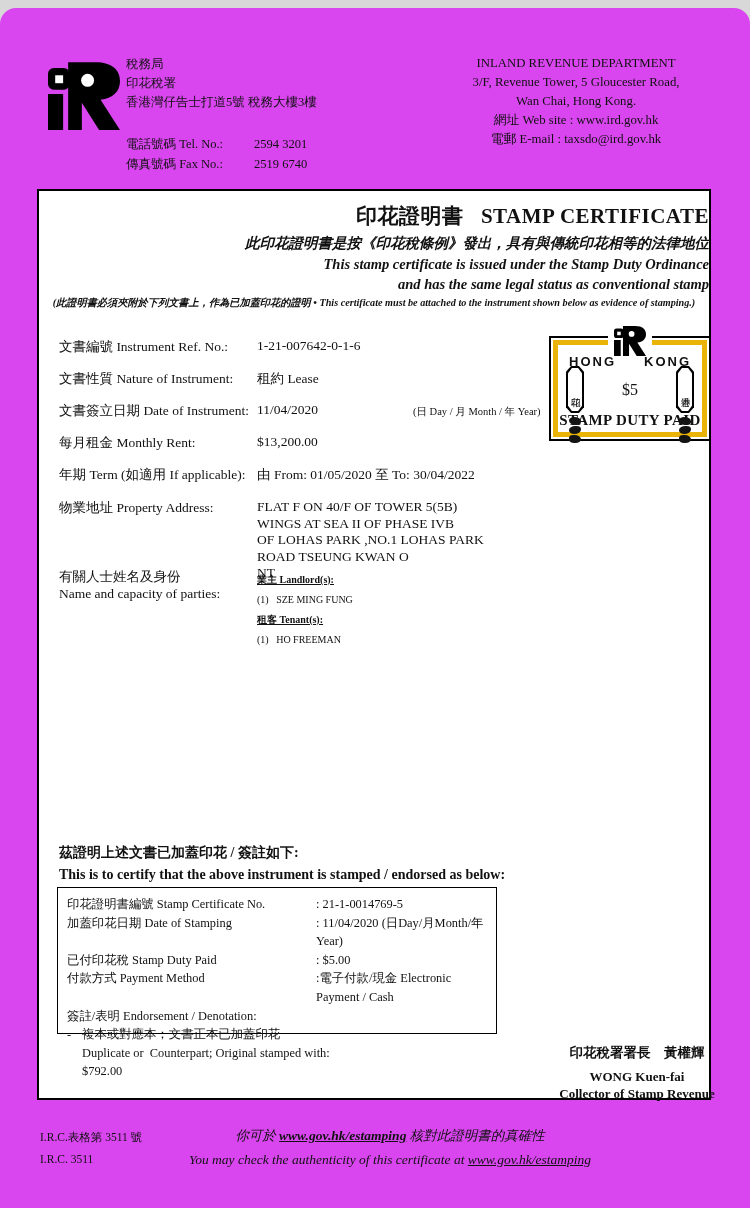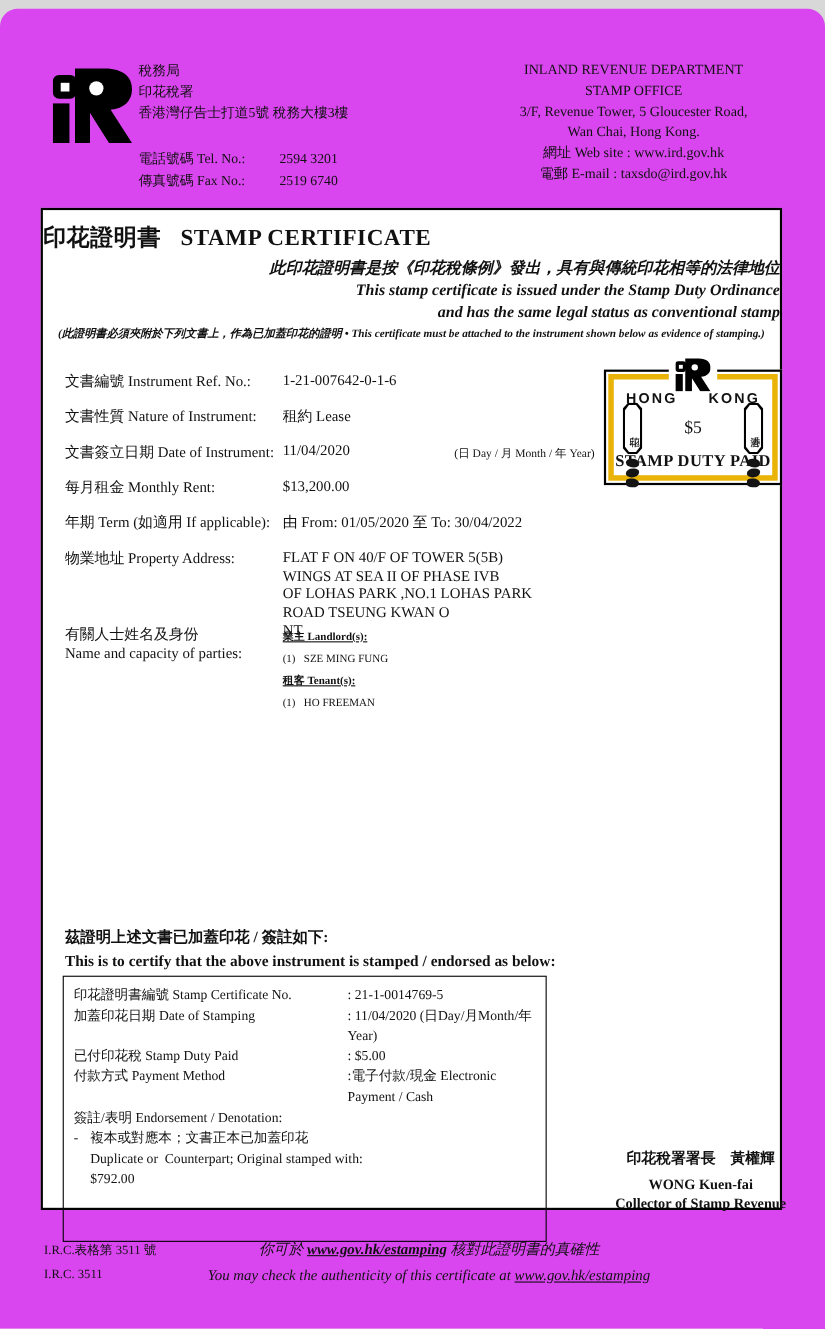--- a/index.html
+++ b/index.html
@@ -14,21 +14,21 @@
   .hdr-contact { position:absolute; left:126px; top:126px; font-size:12.5px; line-height:20px; }
   .hdr-contact .lab { display:inline-block; width:128px; }
   .hdr-right { position:absolute; left:438px; top:46px; width:276px; text-align:center;
                font-size:12.8px; line-height:19px; }
   .hdr-right .linkline { margin-top:0px; }
   a.doclink { color:#111; text-decoration:none; }
 
   
   .cert { position:absolute; left:37px; top:181px; width:674px; height:911px;
           border:2px solid #000; background:#fff; }
-  .cert-title { position:absolute; top:11px; left:0; width:100%; text-align:left;
+  .cert-title { position:absolute; top:11px; left:0; width:100%; text-align:right;
                 font-size:21px; font-weight:bold; letter-spacing:.5px; }
   .cert-sub { position:absolute; left:0; width:100%; text-align:right;
               font-weight:bold; font-style:italic; font-size:14.5px; }
   .cert-note { position:absolute; top:105px; left:0; width:100%; text-align:center;
                font-weight:bold; font-style:italic; font-size:10.2px; white-space:nowrap; }
 
   .f-label { position:absolute; left:20px; font-size:13.5px; }
   .f-value { position:absolute; left:218px; font-size:13.5px; }
   .f-annot { position:absolute; left:374px; font-size:10.5px; }
   .addr-lines div { line-height:16.5px; }
@@ -58,21 +58,21 @@
   .cart-left { left:8px; } .cart-right { right:8px; }
   .seal { position:absolute; top:72px; width:12px; display:flex; flex-direction:column; gap:1px; }
   .seal-left { left:11px; } .seal-right { right:11px; }
   .seal i { display:block; height:8px; background:#141414; }
   .seal i:nth-child(1){ border-radius:45% 55% 40% 60%; }
   .seal i:nth-child(2){ border-radius:55% 40% 60% 45%; }
   .seal i:nth-child(3){ border-radius:40% 60% 50% 45%; }
 
   
   .certify { position:absolute; left:20px; top:651px; font-size:14px; font-weight:bold; line-height:21.5px; }
-  .endorse { position:absolute; left:18px; top:696px; width:440px; height:242px;
+  .endorse { position:absolute; left:18px; top:696px; width:440px; height:147px;
              border:1.5px solid #000; padding:7px 9px; font-size:12.4px; line-height:18.6px; }
   .e-row { display:flex; }
   .e-label { width:249px; flex:none; }
   .e-value { flex:1; }
   .den { display:flex; }
   .den .dash { width:15px; flex:none; }
 
   
   .signature { position:absolute; left:478px; top:853px; width:240px; text-align:center; font-weight:bold; }
   .sig-zh { font-size:13.5px; margin-bottom:7px; }
@@ -113,21 +113,20 @@
     <div>香港灣仔告士打道5號 稅務大樓3樓</div>
   </div>
 
   <div class="hdr-contact">
     <div><span class="lab">電話號碼 Tel. No.:</span><span>2594 3201</span></div>
     <div><span class="lab">傳真號碼 Fax No.:</span><span>2519 6740</span></div>
   </div>
 
   <div class="hdr-right">
     <div>INLAND REVENUE DEPARTMENT</div>
-    <div>STAMP OFFICE</div>
     <div>3/F, Revenue Tower, 5 Gloucester Road,</div>
     <div>Wan Chai, Hong Kong.</div>
     <div class="linkline"><span>網址 Web site : </span><a href="#" class="doclink">www.ird.gov.hk</a></div>
     <div class="linkline"><span>電郵 E-mail : </span><a href="#" class="doclink">taxsdo@ird.gov.hk</a></div>
   </div>
 
   <div class="cert">
 
     <div class="cert-title">
       <span>印花證明書</span>

